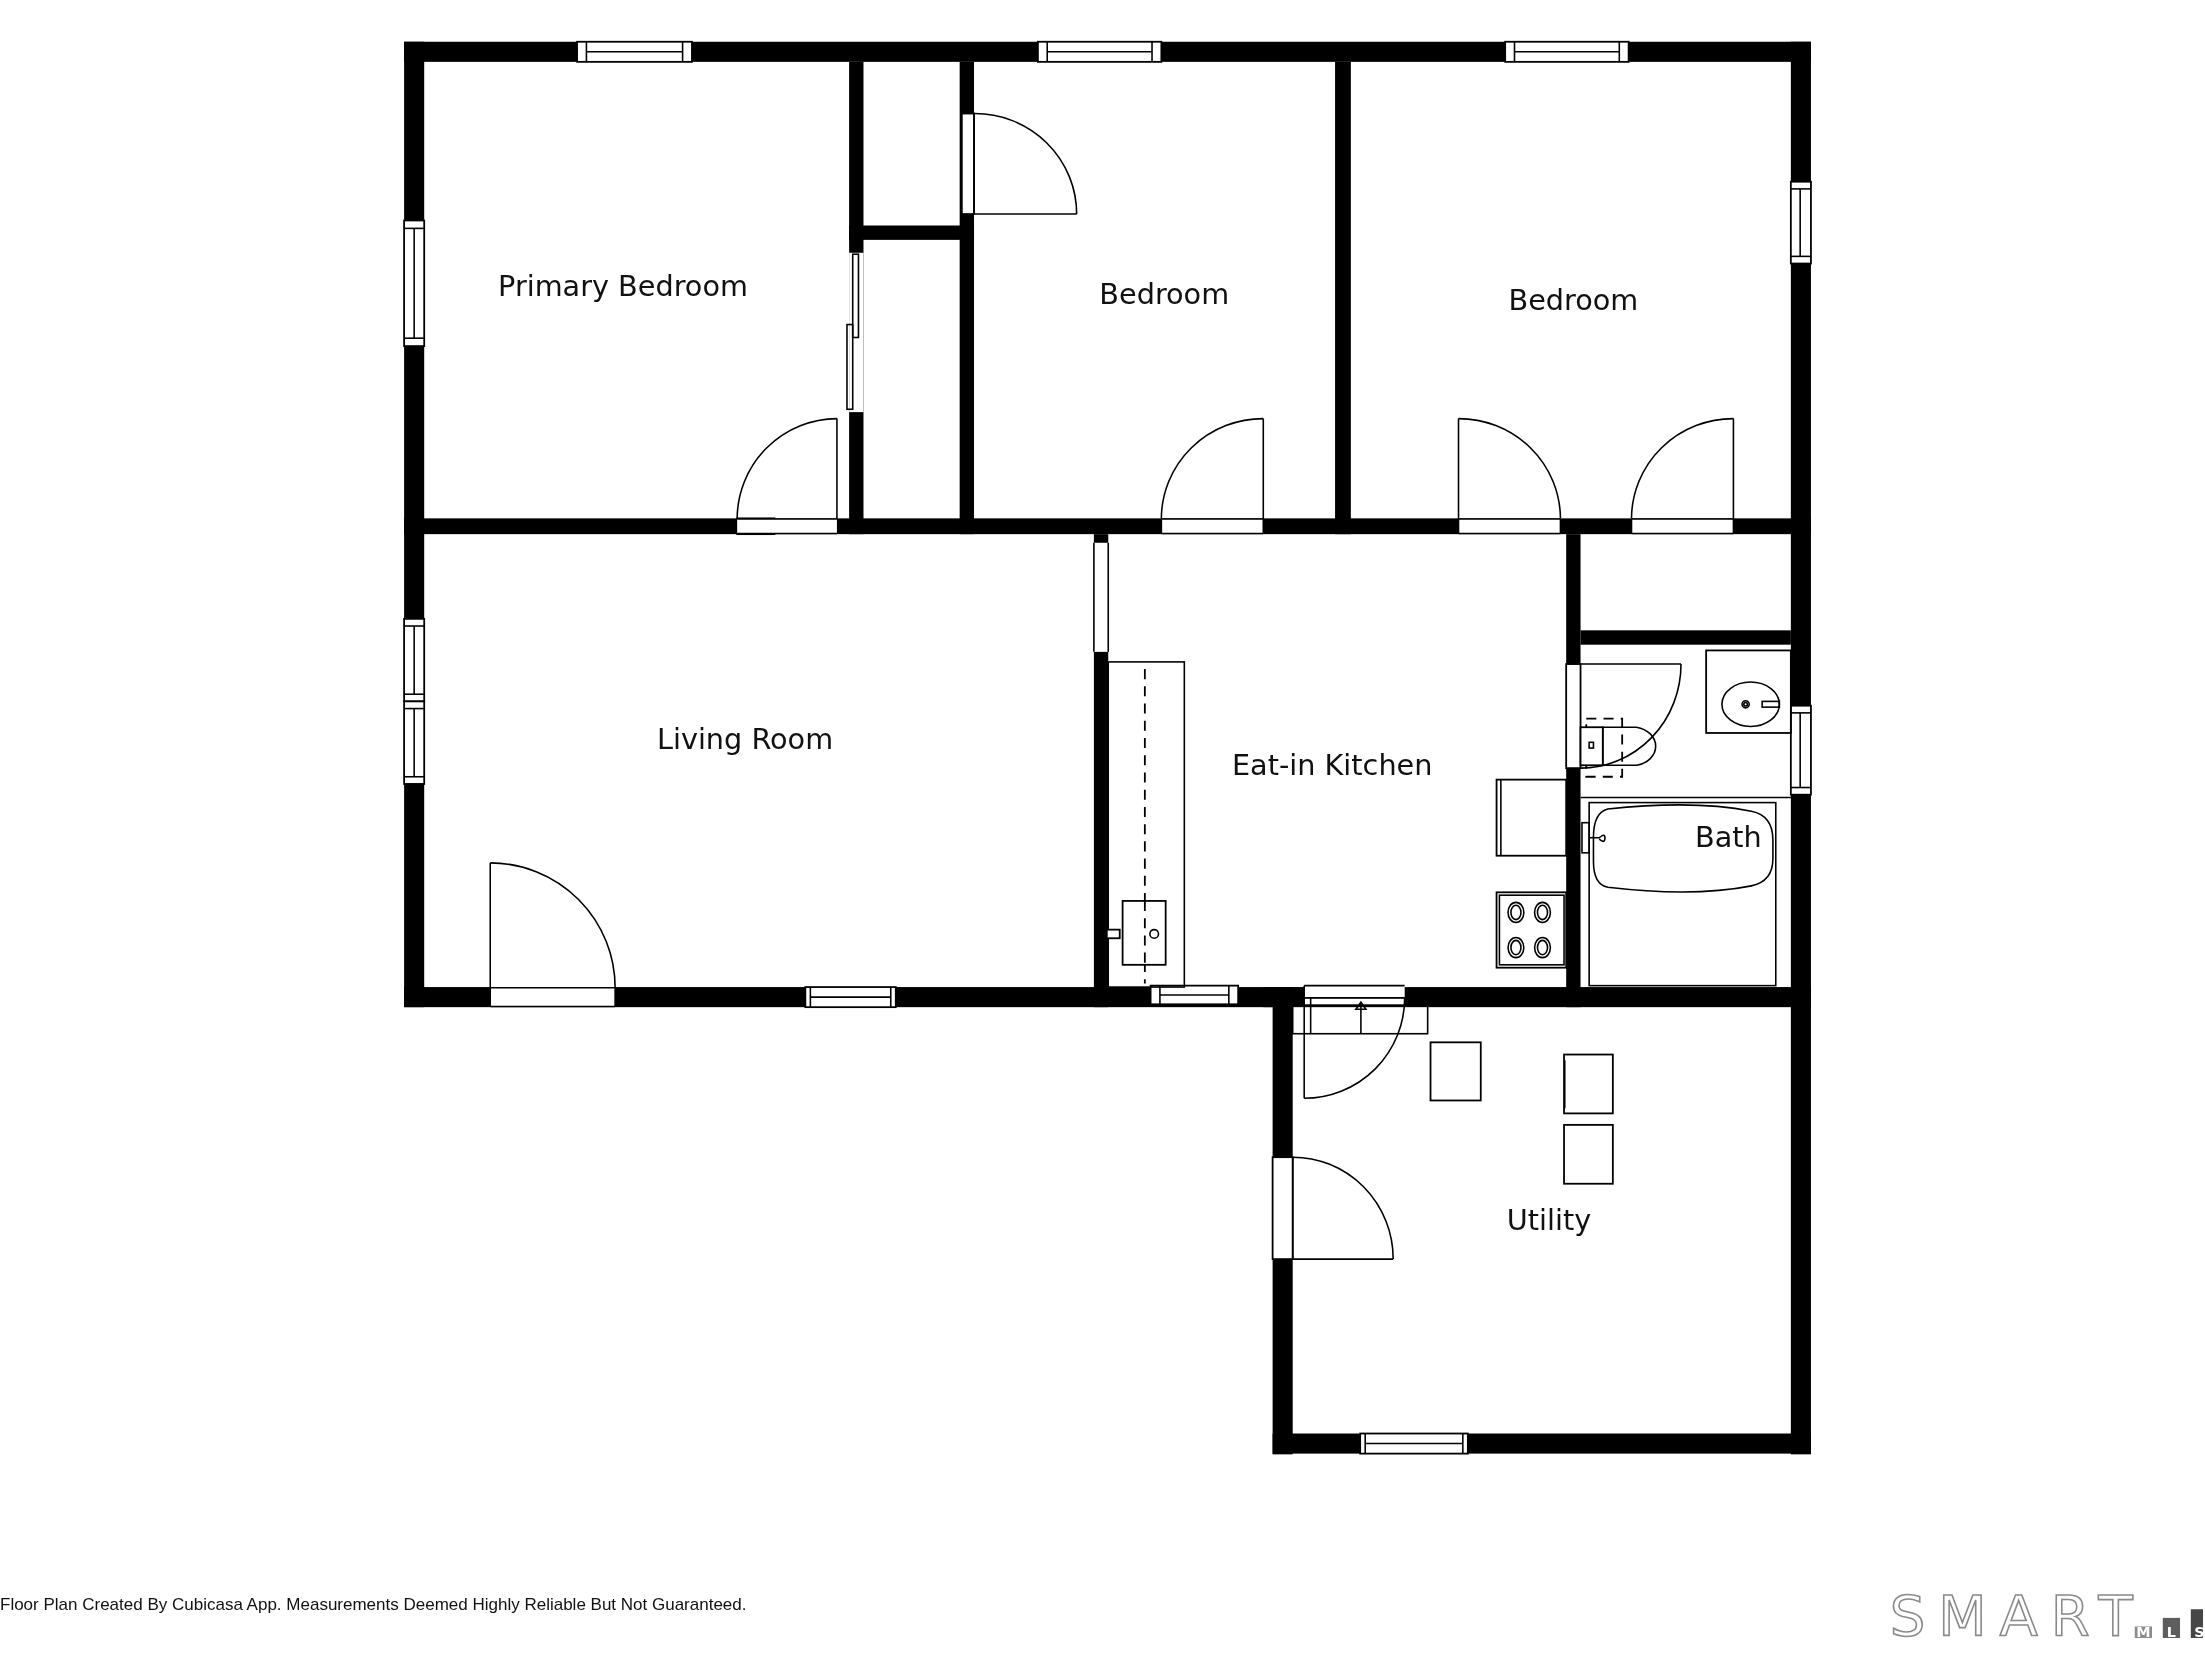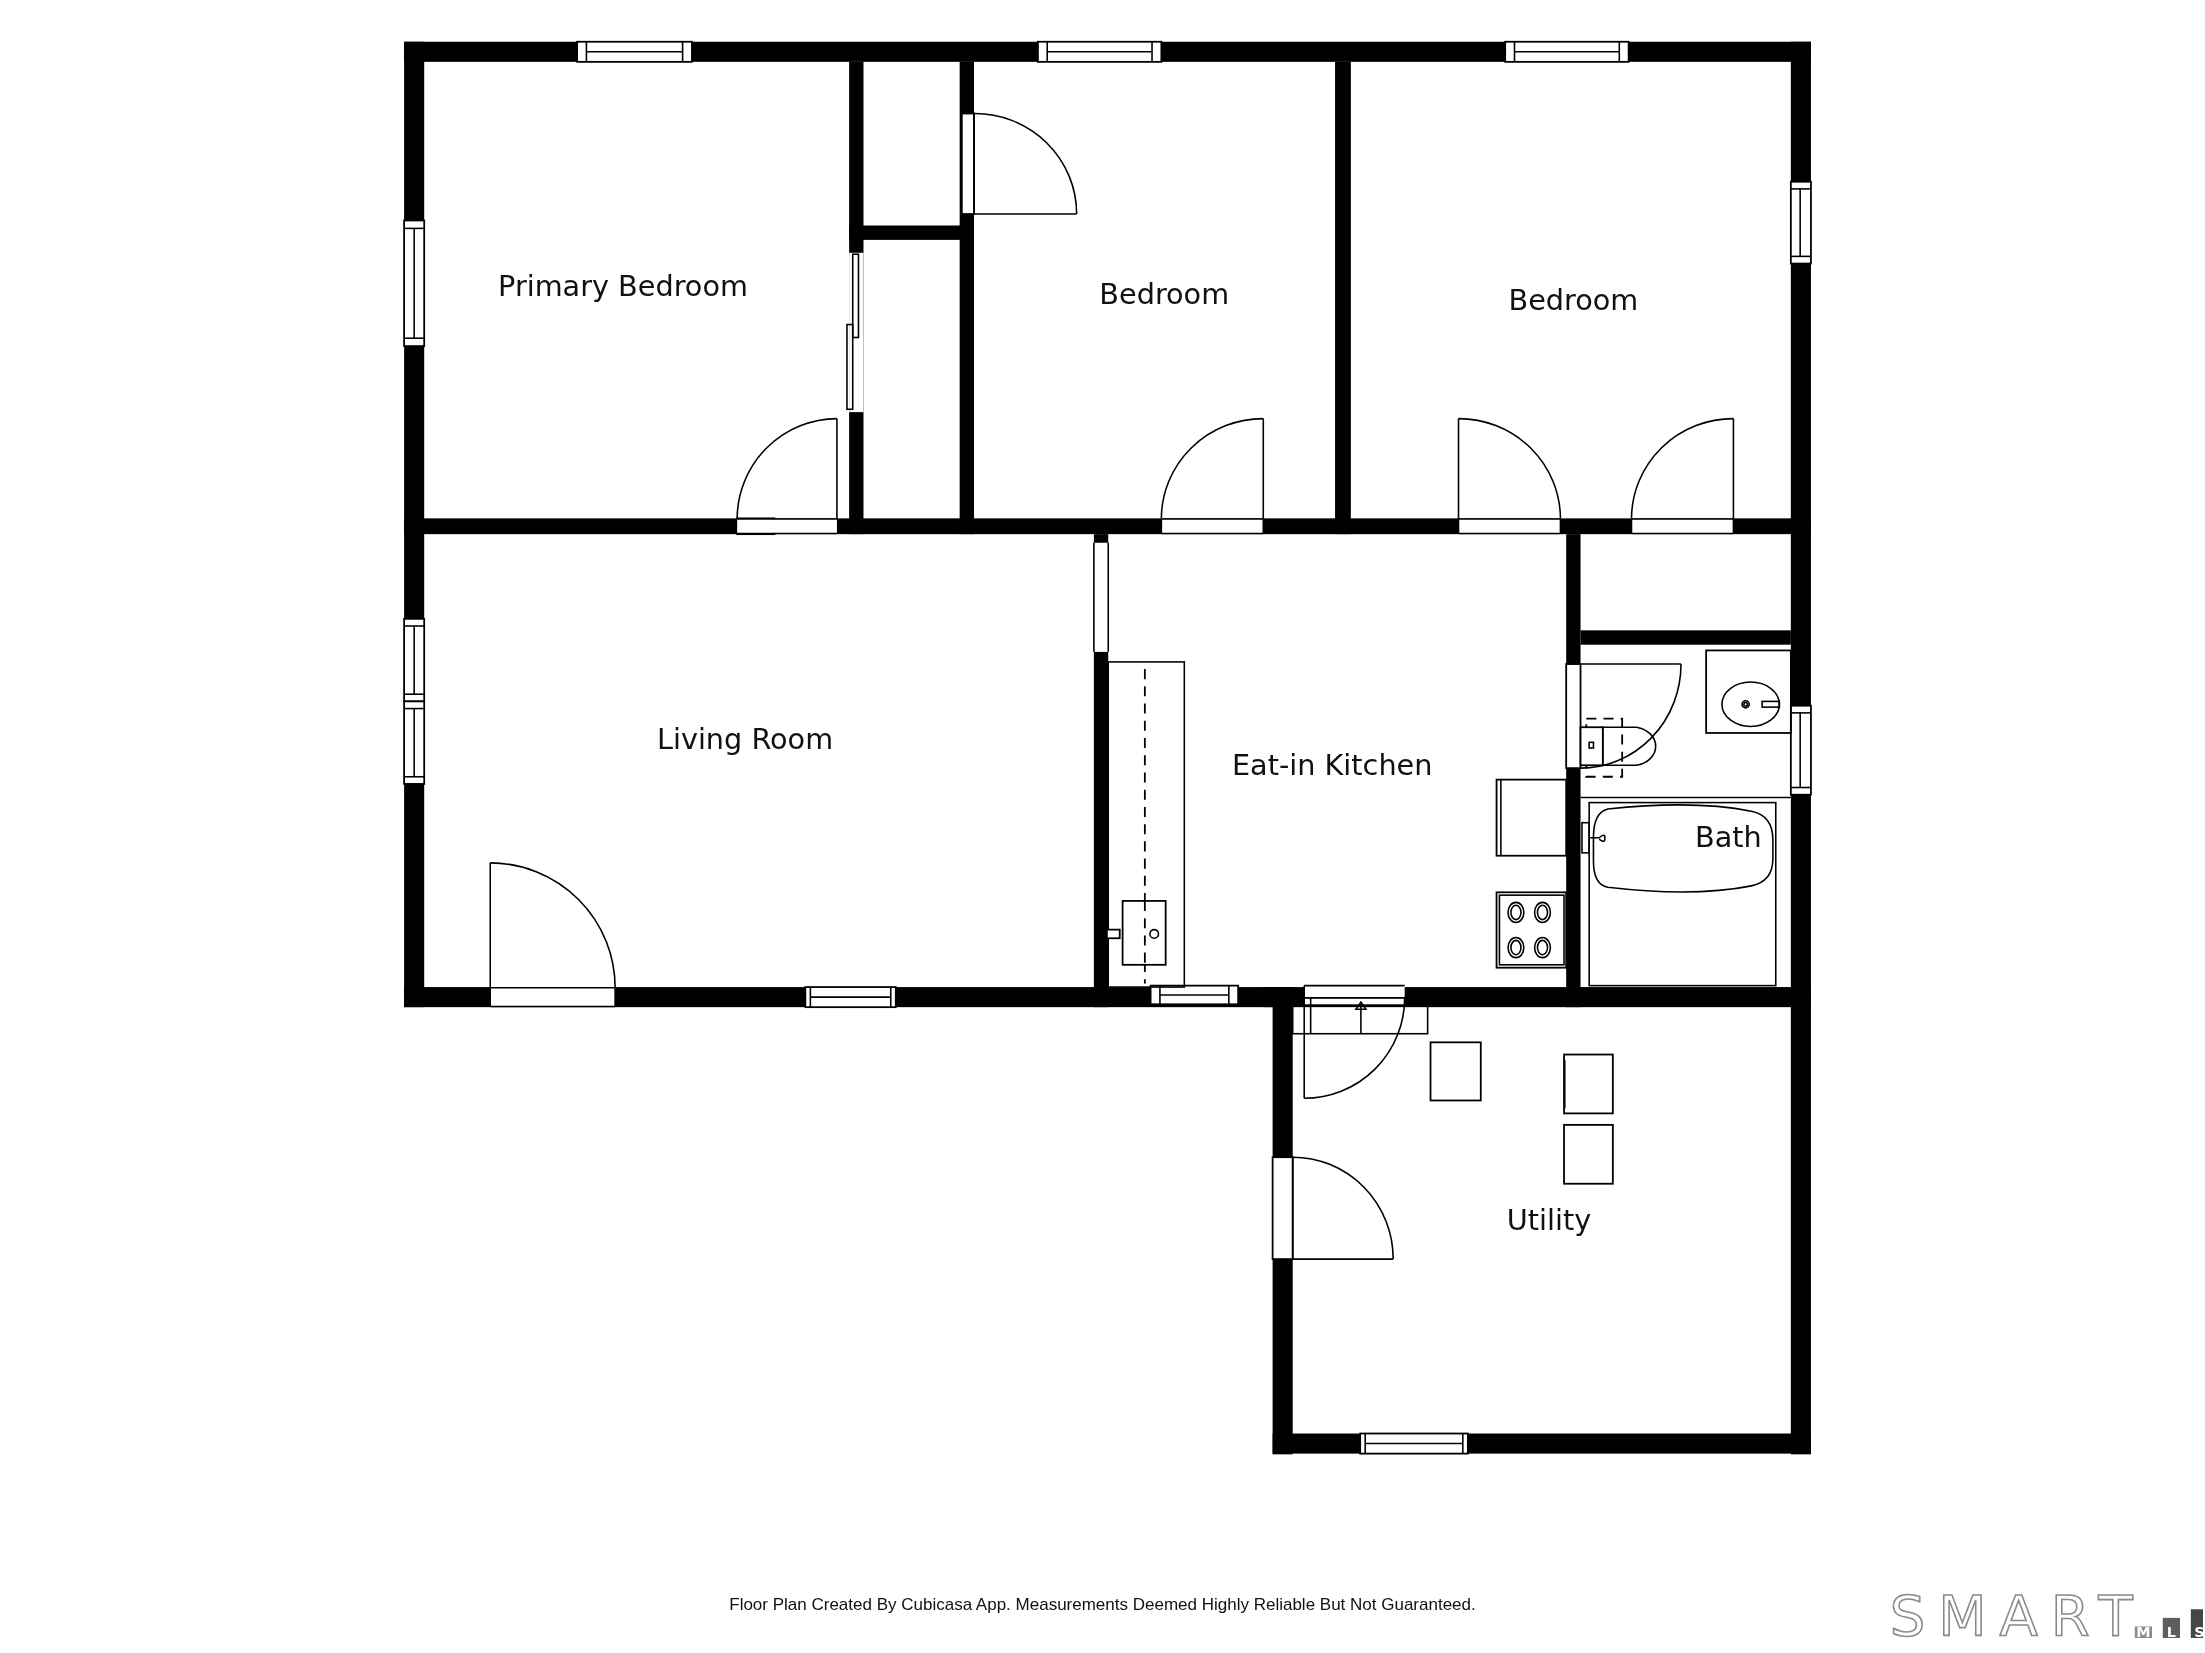--- a/index.html
+++ b/index.html
@@ -6,21 +6,21 @@
   body { width: 2205px; height: 1654px; position: relative; overflow: hidden; font-family: "DejaVu Sans", "Liberation Sans", sans-serif; }
   #plan { position: absolute; left: 0; top: 0; width: 2205px; height: 1654px; }
   .wall { fill: #000000; }
   .opening { fill: #ffffff; stroke: #000000; stroke-width: 2.5; }
   .opening-plain { fill: #ffffff; stroke: none; }
   .thin { fill: none; stroke: #000000; stroke-width: 2.2; }
   .fixture { fill: #ffffff; stroke: #000000; stroke-width: 2.5; }
   .dash { fill: none; stroke: #000000; stroke-width: 2.5; stroke-dasharray: 14 10; }
   .room-label { font-family: "DejaVu Sans", "Liberation Sans", sans-serif; font-size: 40px; fill: #111111; text-anchor: middle; }
   .footer {
-    position: absolute; left: 0; width: 100%; top: 1595px; text-align: center;
+    position: absolute; left: 0; width: 100%; top: 1595px; text-align: left;
     font-family: "Liberation Sans", "DejaVu Sans", sans-serif; font-size: 17px; color: #111111;
   }
   .logo { position: absolute; left: 1887px; top: 1592px; height: 46px; width: 316px; }
   .logo-text {
     font-family: "DejaVu Sans", sans-serif; font-size: 78px; letter-spacing: 18px;
     fill: #ffffff; stroke: #8a8a8a; stroke-width: 2.2; font-weight: normal;
   }
   .logo-bar-text { font-family: "DejaVu Sans", sans-serif; font-size: 20px; font-weight: bold; fill: #ffffff; text-anchor: middle; }
 </style>
 </head>

